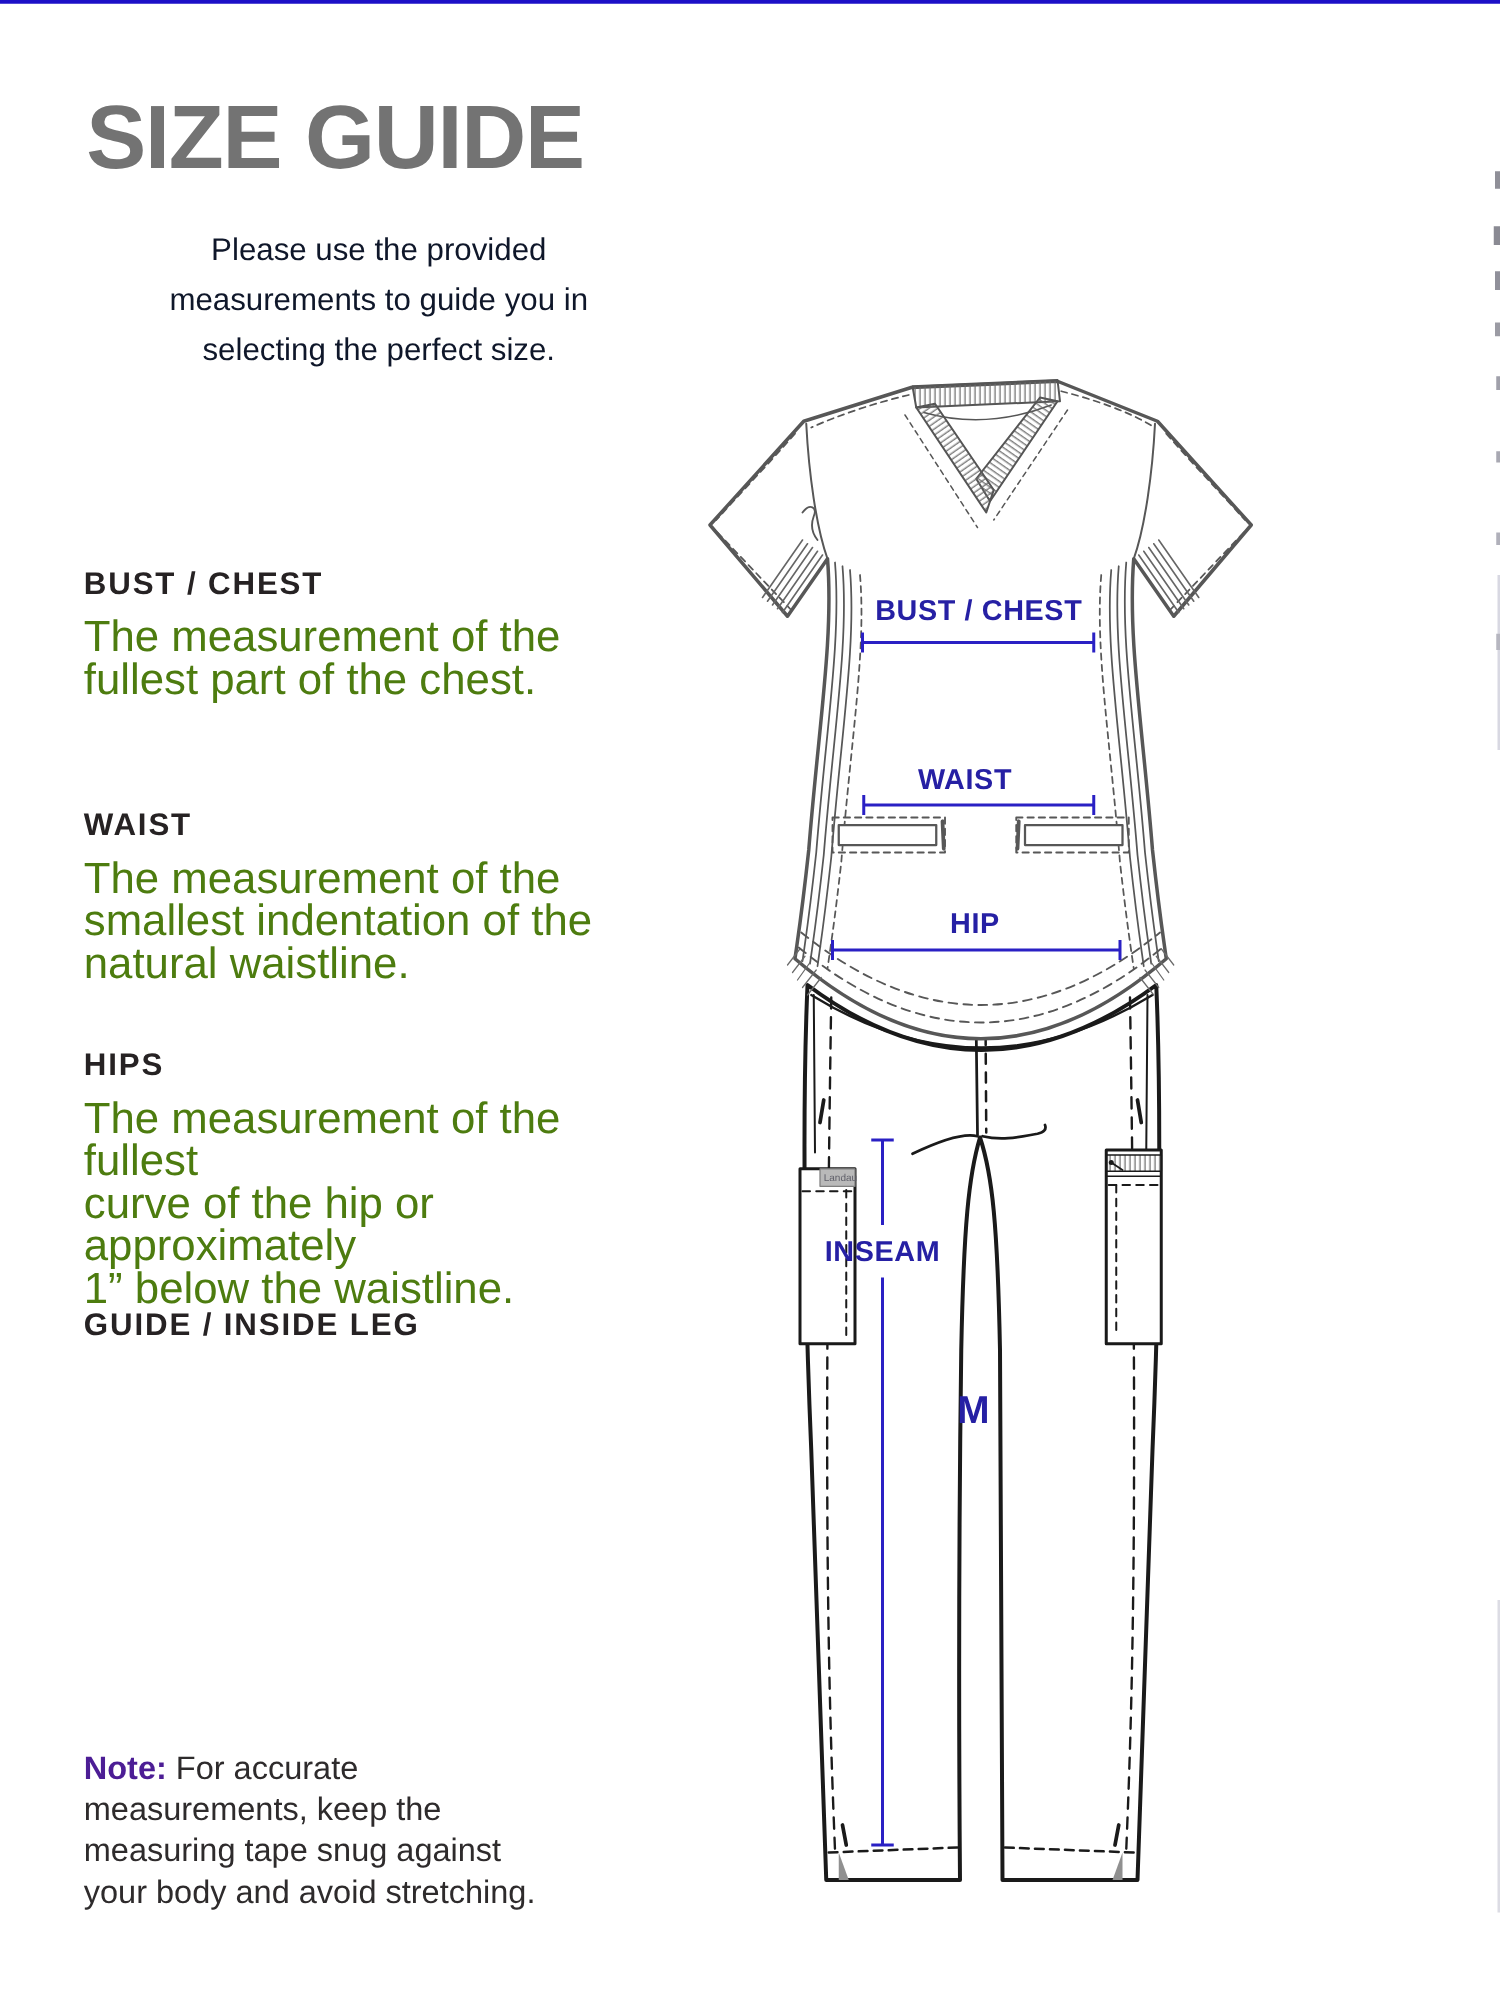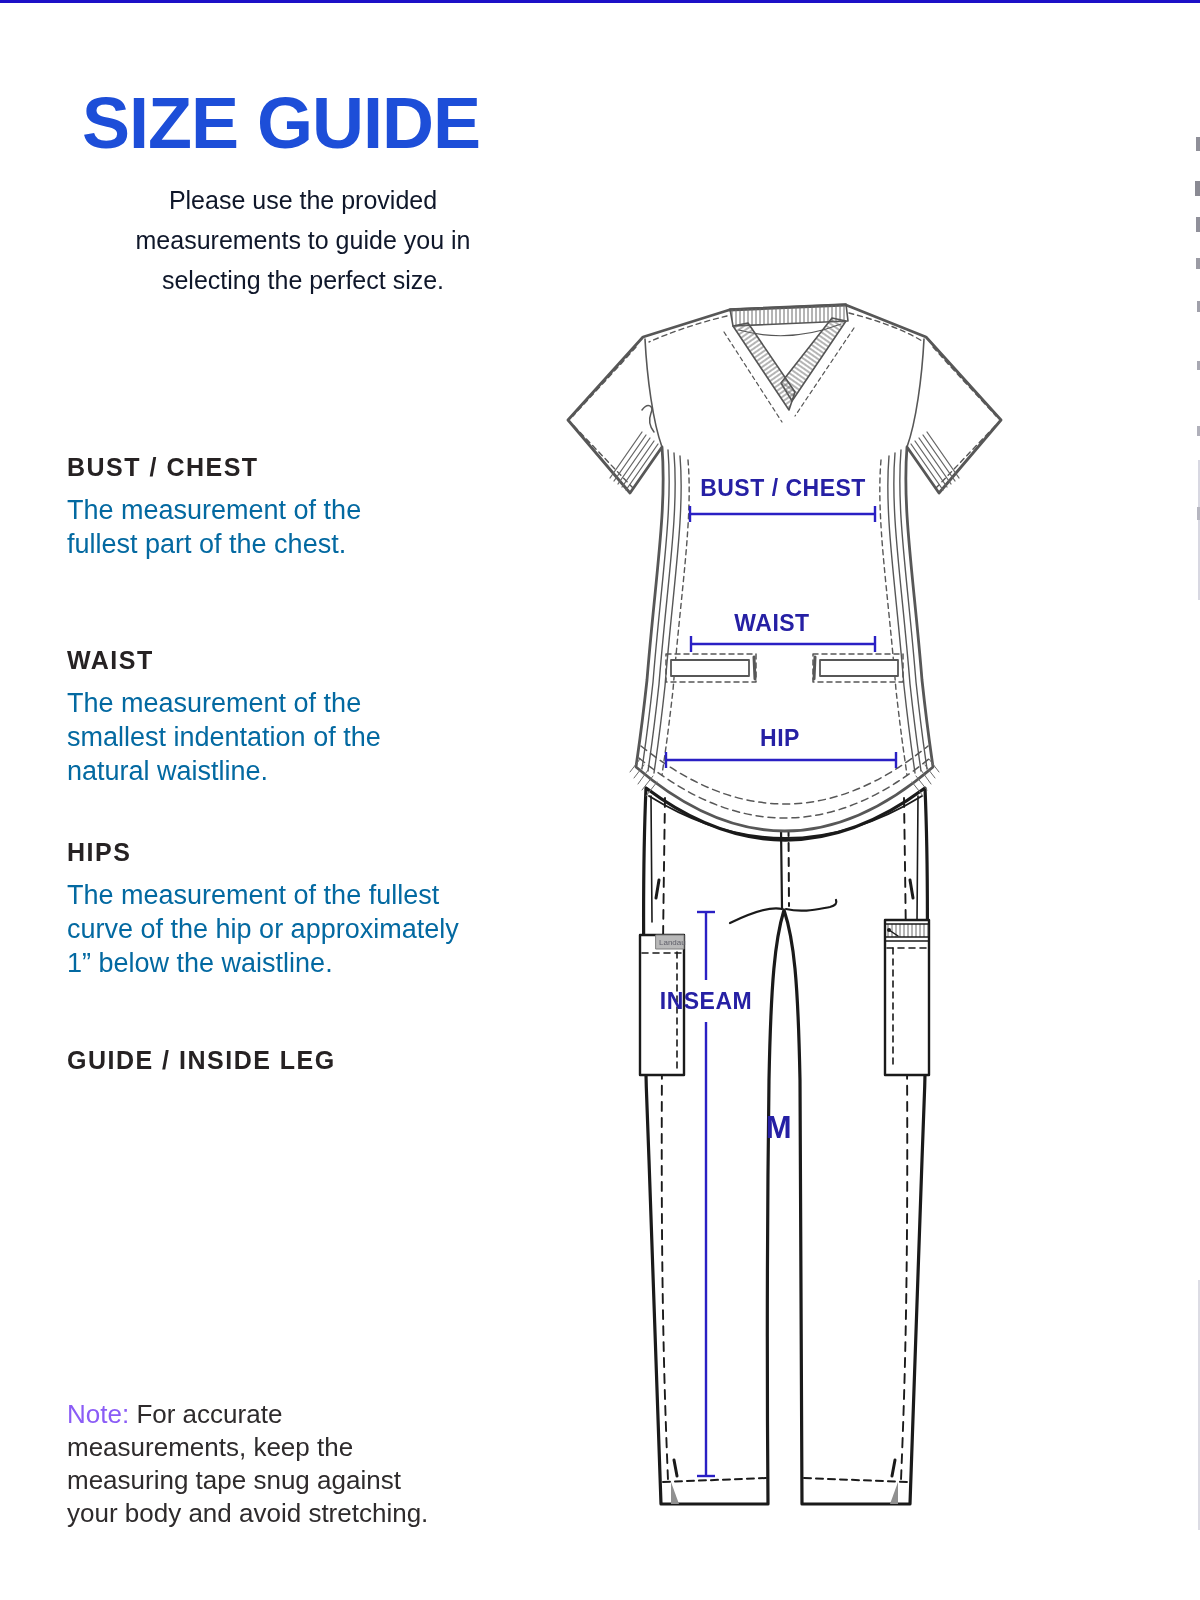--- a/index.html
+++ b/index.html
@@ -4,41 +4,41 @@
 <style>
   html,body{margin:0;padding:0;}
   body{
     width:1200px;height:1600px;position:relative;background:#ffffff;
     font-family:"Liberation Sans", sans-serif;overflow:hidden;
   }
   .top-rule{
     position:absolute;left:0;top:0;width:1200px;height:3px;background:#1c10c7;
   }
   h1.title{
-    position:absolute;left:66px;top:70px;margin:16px;
-    font-size:72px;font-weight:700;letter-spacing:-1px;color:#1d4ed8;line-height:1.05;
+    position:absolute;left:66px;top:70px;margin:3px;
+    font-size:72px;font-weight:700;letter-spacing:-1px;color:#737373;line-height:1.05;
     white-space:nowrap;
   }
   .intro{
     position:absolute;left:68px;top:180px;margin:0;width:470px;
     font-size:25px;line-height:40px;color:#0f172a;white-space:pre-line;text-align:center;
   }
   .def{position:absolute;left:67px;width:440px;}
   .def h2{
     margin:0 0 13px 0;font-size:25px;font-weight:700;letter-spacing:1.5px;color:#262223;
     line-height:1;white-space:nowrap;
   }
   .def p{
-    margin:0;font-size:27px;line-height:34px;color:#0369a1;white-space:pre-line;
+    margin:0;font-size:35px;line-height:34px;color:#4d7c0f;white-space:pre-line;
   }
   .note{
     position:absolute;left:67px;top:1398px;margin:0;width:420px;
     font-size:26px;line-height:33px;color:#2e2b2c;white-space:pre-line;
   }
-  .note b{font-weight:400;color:#8b5cf6;}
+  .note b{font-weight:700;color:#4c1d95;}
   .figure{position:absolute;left:543px;top:280px;}
   .edge-frag{position:absolute;right:0;}
 </style>
 </head>
 <body>
 
 <div class="top-rule" style="background: rgb(28, 16, 199);"></div>
 
 <h1 class="title">SIZE GUIDE</h1>
 

